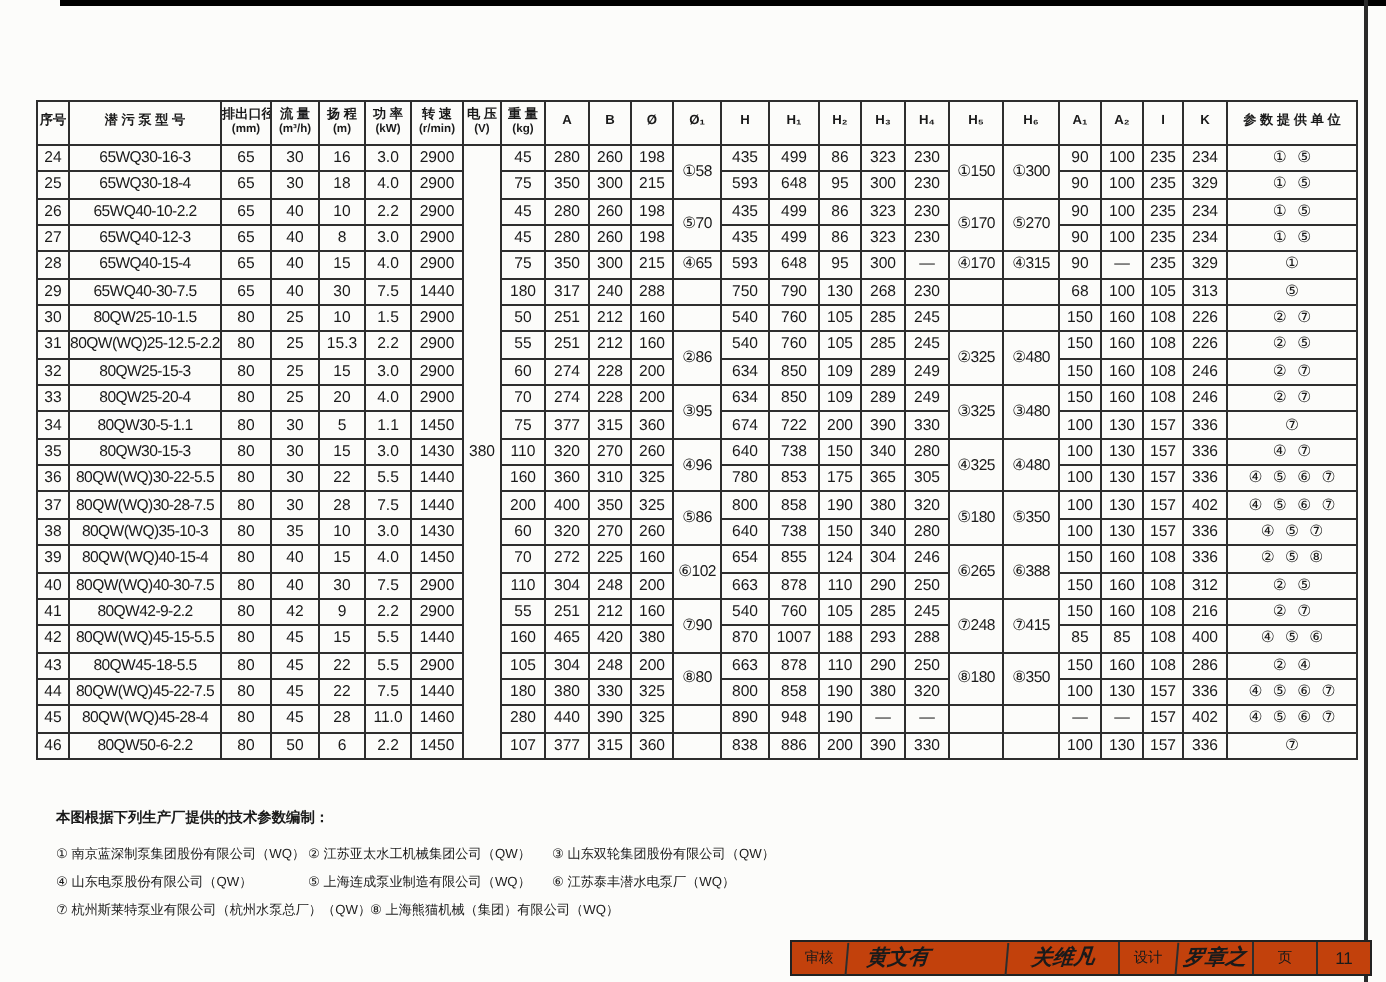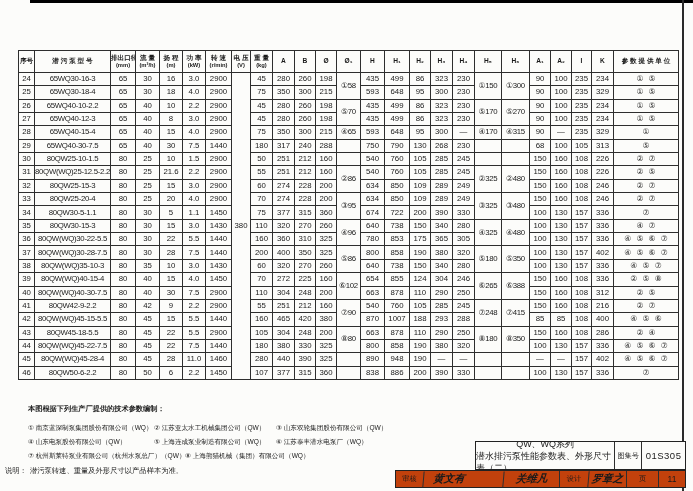--- a/index.html
+++ b/index.html
@@ -352,21 +352,21 @@
           <td>160</td>
           <td>108</td>
           <td>226</td>
           <td class="col-prov">② ⑦</td>
         </tr>
         <tr>
           <td>31</td>
           <td class="col-model">80QW(WQ)25-12.5-2.2</td>
           <td>80</td>
           <td>25</td>
-          <td>21.6</td>
+          <td>15.3</td>
           <td>2.2</td>
           <td>2900</td>
           <td>55</td>
           <td>251</td>
           <td>212</td>
           <td>160</td>
           <td class="col-ann" rowspan="2">②86</td>
           <td>540</td>
           <td>760</td>
           <td>105</td>
@@ -765,32 +765,21 @@
           <span>⑤ 上海连成泵业制造有限公司（WQ）</span>
           <span>⑥ 江苏泰丰潜水电泵厂（WQ）</span>
         </div>
         <div class="makers-row r2">
           <span>⑦ 杭州斯莱特泵业有限公司（杭州水泵总厂）（QW）</span>
           <span>⑧ 上海熊猫机械（集团）有限公司（WQ）</span>
         </div>
       </div>
   </div>
 
-  <div class="remark">
-    <span class="remark-label">说明：</span><span>潜污泵转速、重量及外形尺寸以产品样本为准。</span>
-  </div>
-
-  <div class="tb-top">
-    <div class="tb-title">
-      <div>QW、WQ系列</div>
-      <div>潜水排污泵性能参数表、外形尺寸表（二）</div>
-    </div>
-    <div class="tb-cell tb-lab">图集号</div>
-    <div class="tb-cell tb-val">01S305</div>
-  </div>
+
 
   <div class="tb-bottom">
     <div class="sb-cell sb-lab w-lab1">审核</div>
     <div class="sb-cell sb-sig w-sig1">黄文有</div>
     <div class="sb-cell sb-lab w-lab2">校对</div>
     <div class="sb-cell sb-sig w-sig2">关维凡</div>
     <div class="sb-cell sb-lab w-lab3">设计</div>
     <div class="sb-cell sb-sig w-sig3">罗章之</div>
     <div class="sb-cell sb-lab w-page">页</div>
     <div class="sb-cell w-pno">11</div>

